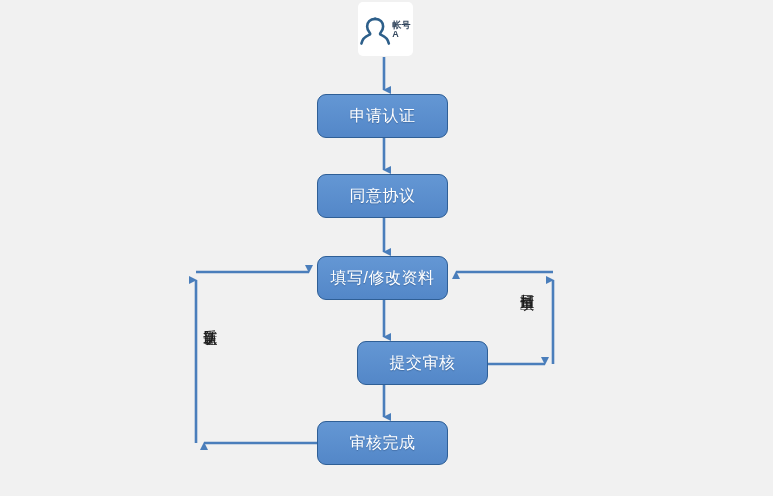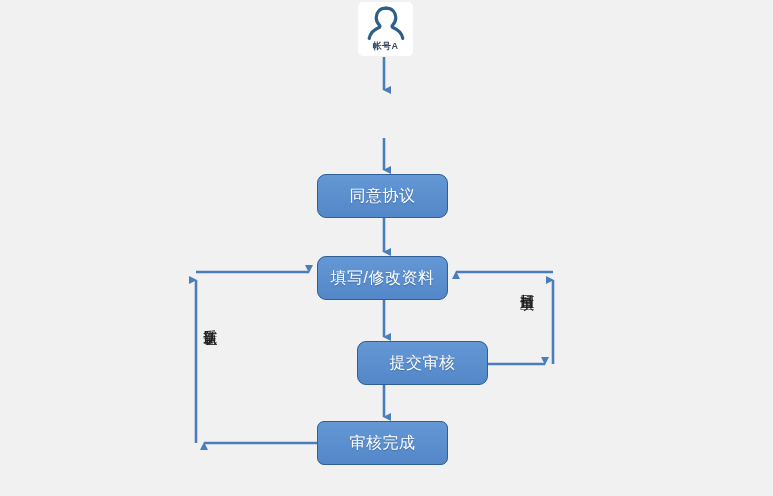--- a/index.html
+++ b/index.html
@@ -49,34 +49,34 @@
   }
   .node-label {
     line-height: 1;
     white-space: nowrap;
   }
 
   #node-apply    { left: 317px; top: 94px; }
   #node-agree    { left: 317px; top: 174px; font-family: Liberation Serif, serif; }
   #node-fill     { left: 317px; top: 256px; align-items: center; }
   #node-submit   { left: 317px; top: 341px; margin-left: 40px; }
-  #node-done     { left: 317px; top: 421px; border-radius: 7px; }
+  #node-done     { left: 317px; top: 421px; }
 
   
   #actor {
     position: absolute;
     left: 358px;
     top: 2px;
     width: 55px;
     height: 54px;
     background: #ffffff;
     border-radius: 5px;
     z-index: 3;
     display: flex;
-    flex-direction: column;
+    flex-direction: row;
     align-items: center;
     justify-content: flex-start;
   }
   #actor-icon {
     display: block;
     margin-top: 3px;
   }
   #actor-label {
     font-size: 9px;
     color: #33475e;
@@ -148,20 +148,23 @@
     <svg id="actor-icon" width="42" height="36" viewBox="0 0 42 36" xmlns="http://www.w3.org/2000/svg">
 
       <path d="M21 3.2 C14.6 3.2 11.2 7.6 11.2 12.4 C11.2 16.1 12.7 18.4 14.4 20.2
                C15.4 21.3 15.0 22.2 13.6 22.8 C9.2 24.6 5.4 27.4 4.2 33.4" fill="none" stroke="#2d5f8a" stroke-width="3.2" stroke-linecap="round" stroke-linejoin="round"></path>
       <path d="M21 3.2 C27.4 3.2 30.8 7.6 30.8 12.4 C30.8 16.1 29.3 18.4 27.6 20.2
                C26.6 21.3 27.0 22.2 28.4 22.8 C32.8 24.6 36.6 27.4 37.8 33.4" fill="none" stroke="#2d5f8a" stroke-width="3.2" stroke-linecap="round" stroke-linejoin="round"></path>
     </svg>
     <div id="actor-label">帐号A</div>
   </div>
 
+  <div class="node" id="node-apply">
+    <span class="node-label">申请认证</span>
+  </div>
 
   <div class="node" id="node-agree">
     <span class="node-label">同意协议</span>
   </div>
 
   <div class="node" id="node-fill">
     <span class="node-label">填写/修改资料</span>
   </div>
 
   <div class="node" id="node-submit">

